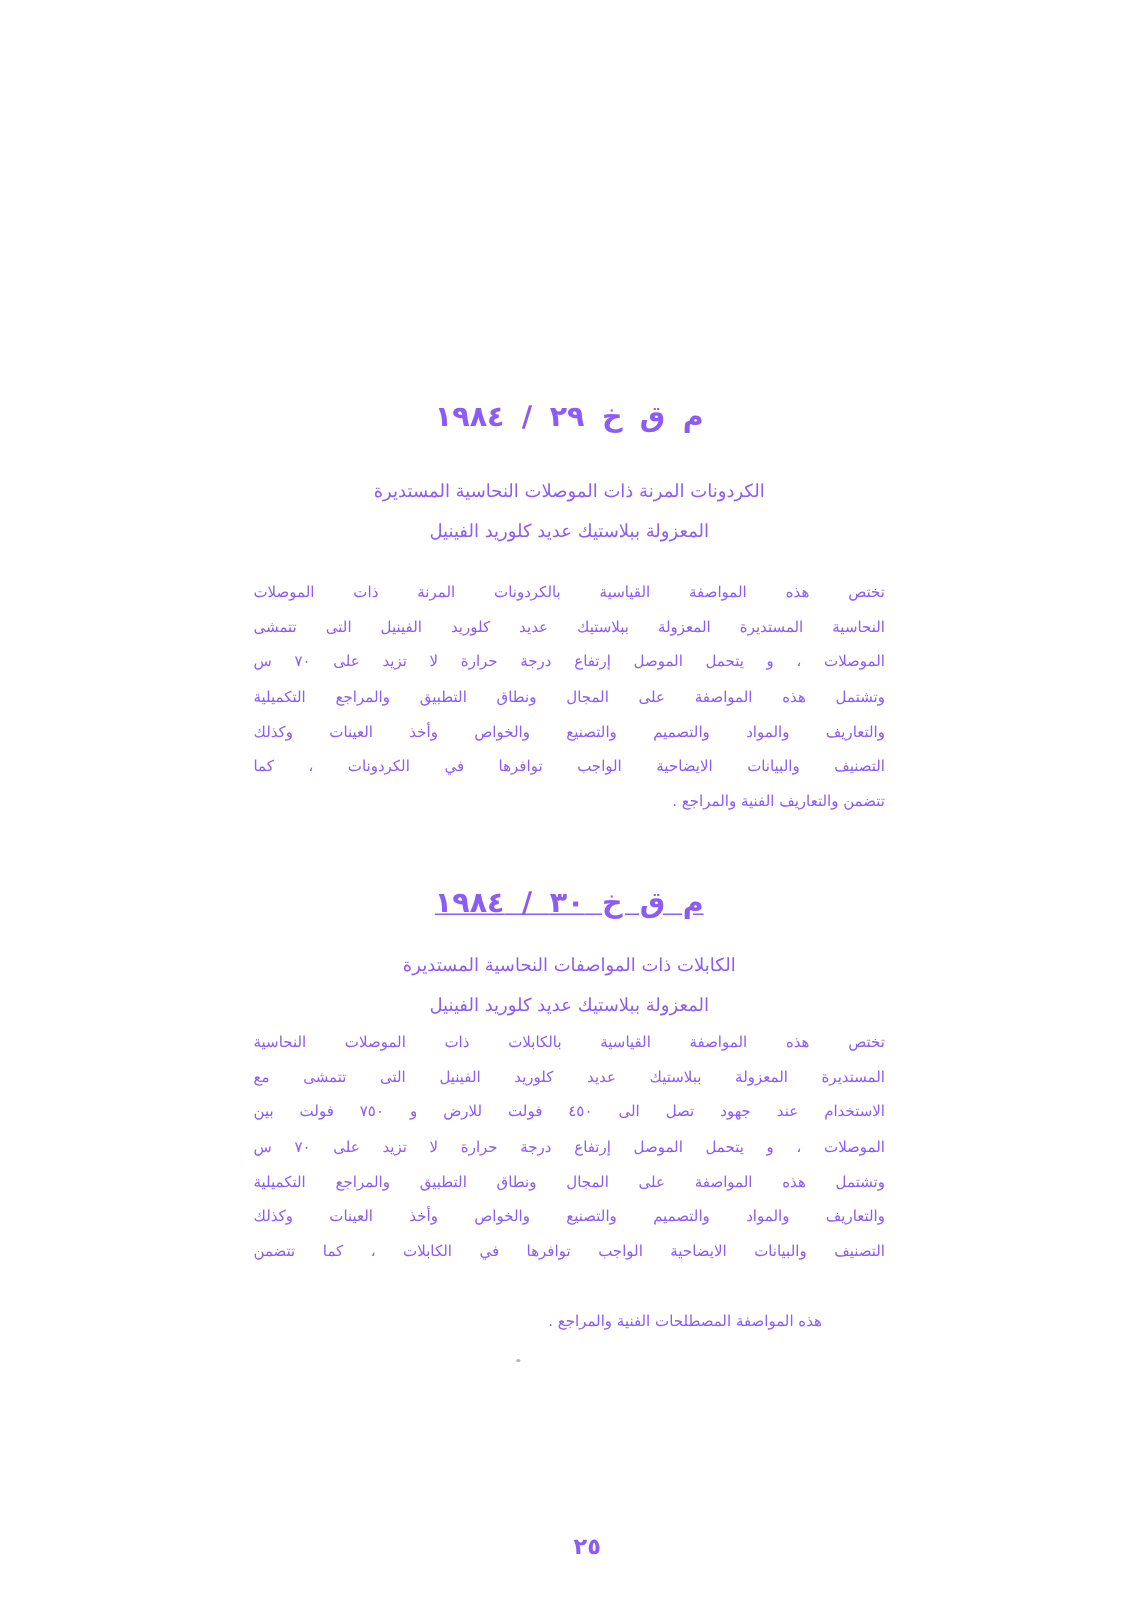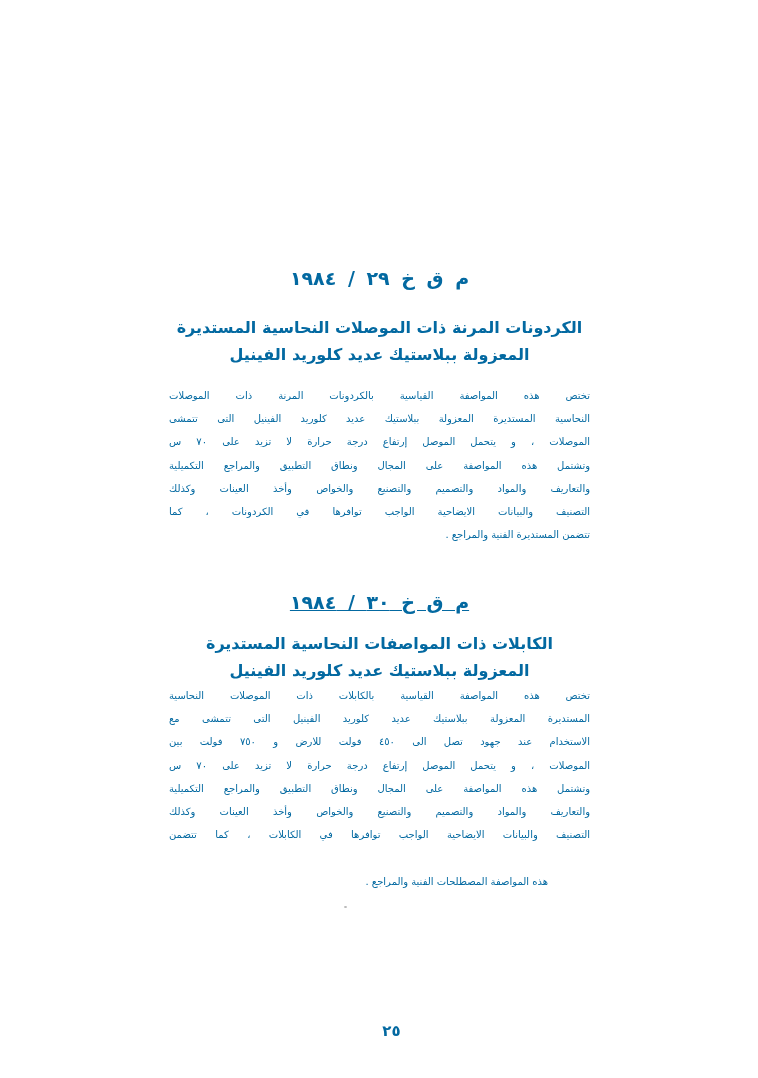--- a/index.html
+++ b/index.html
@@ -5,39 +5,39 @@
   html, body { margin: 0; padding: 0; }
   body {
     width: 758px; height: 1078px;
     background: #ffffff;
     font-family: "DejaVu Sans", sans-serif;
   }
   .page {
     position: relative;
     width: 758px; height: 1078px;
     background: #ffffff;
-    color: #0369a1;
+    color: #8b5cf6;
     direction: rtl;
     overflow: hidden;
   }
   .block {
     position: absolute;
     left: 169px;
     width: 421px;
   }
   .code-line {
     font-size: 19px;
     font-weight: bold;
     text-align: center;
     word-spacing: 5px;
     line-height: 28px;
   }
   .std-title {
-    font-size: 16px;
-    font-weight: bold;
+    font-size: 12px;
+    font-weight: normal;
     text-align: center;
     line-height: 27px;
   }
   .std-body {
     font-size: 10px;
     line-height: 23.2px;
     font-weight: normal;
   }
   .body-line {
     text-align: justify;
@@ -89,21 +89,21 @@
       <div>المعزولة ببلاستيك عديد كلوريد الفينيل</div>
     </div>
 
     <div class="block std-body" id="sec1-body">
       <div class="body-line">تختص هذه المواصفة القياسية بالكردونات المرنة ذات الموصلات</div>
       <div class="body-line">النحاسية المستديرة المعزولة ببلاستيك عديد كلوريد الفينيل التى تتمشى</div>
       <div class="body-line">الموصلات ، و يتحمل الموصل إرتفاع درجة حرارة لا تزيد على ٧٠ س</div>
       <div class="body-line">وتشتمل هذه المواصفة على المجال ونطاق التطبيق والمراجع التكميلية</div>
       <div class="body-line">والتعاريف والمواد والتصميم والتصنيع والخواص وأخذ العينات وكذلك</div>
       <div class="body-line">التصنيف والبيانات الايضاحية الواجب توافرها في الكردونات ، كما</div>
-      <div class="body-line last-line">تتضمن المستديرة الفنية والمراجع .</div>
+      <div class="body-line last-line">تتضمن والتعاريف الفنية والمراجع .</div>
     </div>
   </section>
 
   <section>
     <div class="block code-line" id="sec2-code">م ق خ ٣٠ / ١٩٨٤</div>
 
     <div class="block std-title" id="sec2-title">
       <div>الكابلات ذات المواصفات النحاسية المستديرة</div>
       <div>المعزولة ببلاستيك عديد كلوريد الفينيل</div>
     </div>

